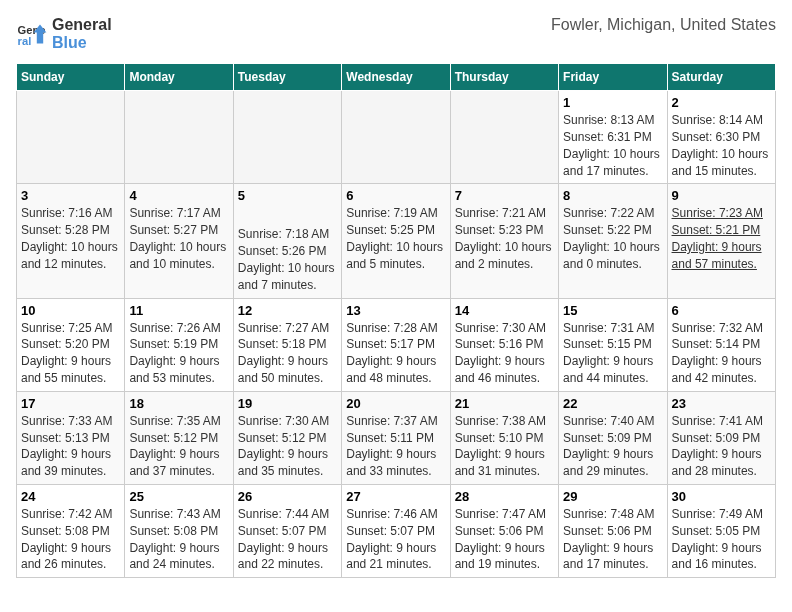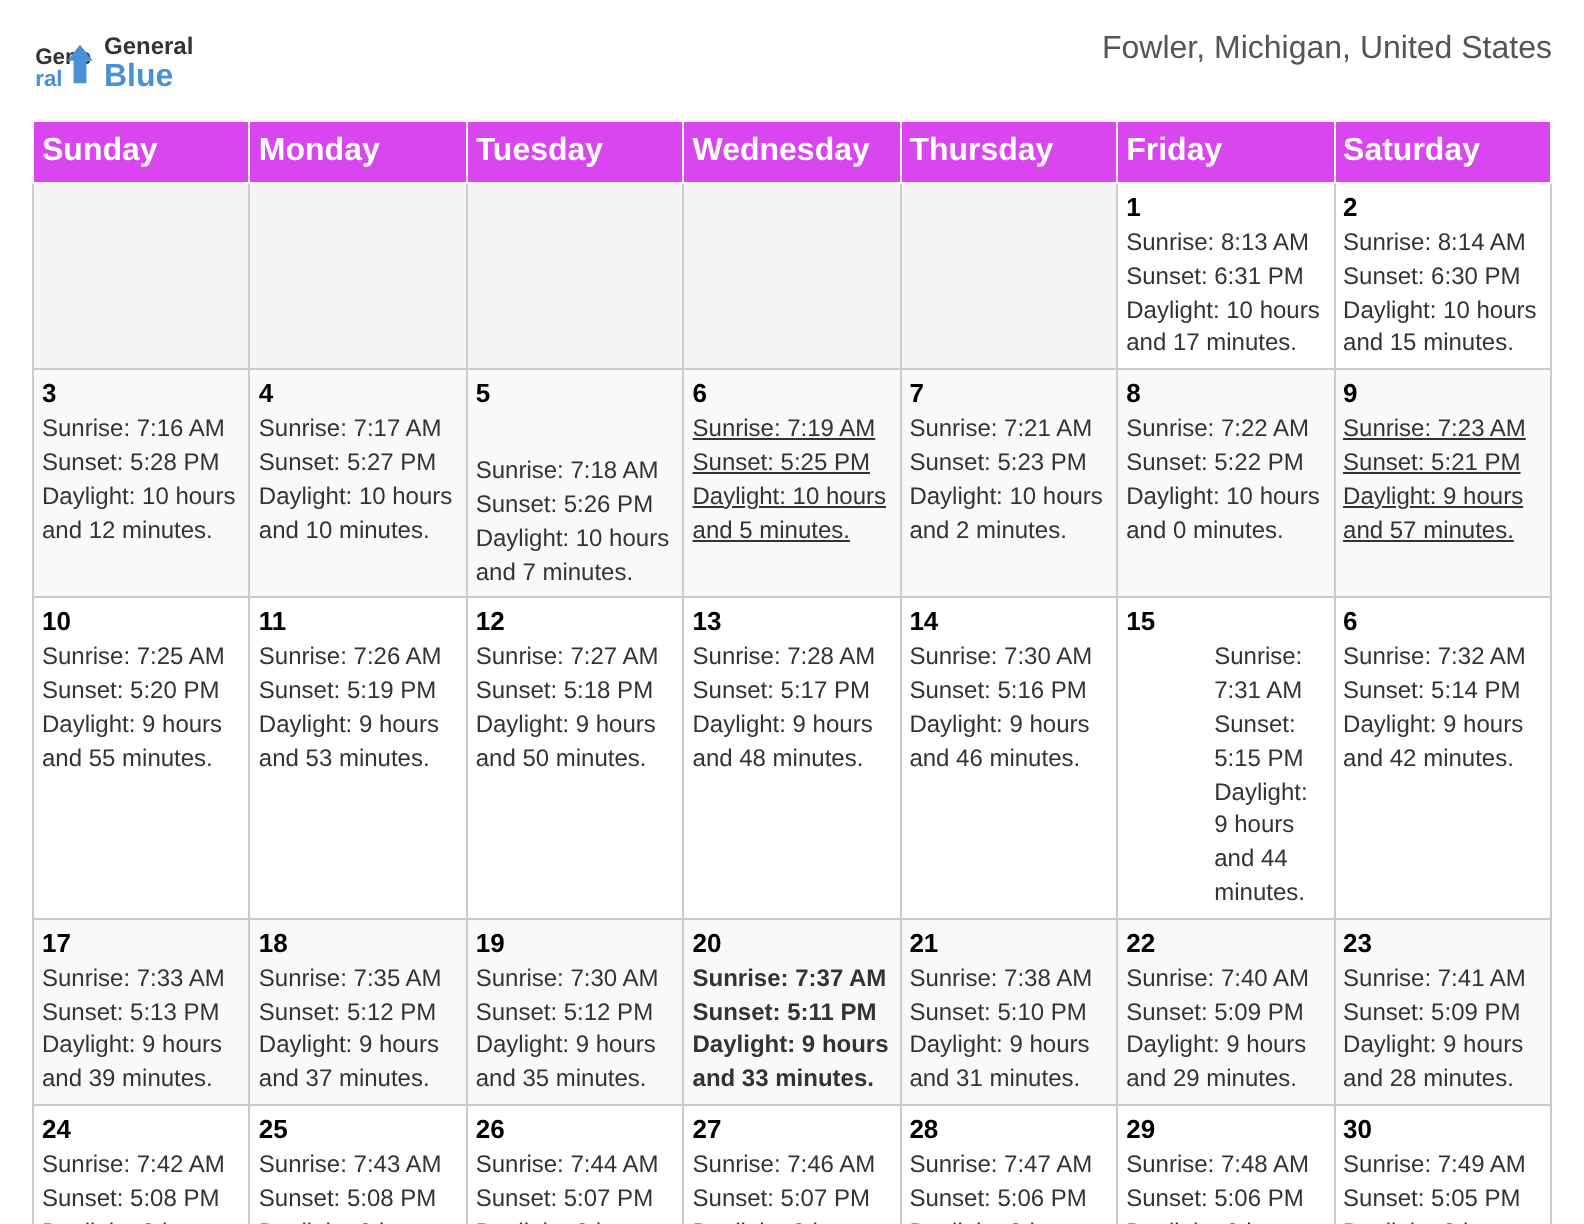--- a/index.html
+++ b/index.html
@@ -36,25 +36,25 @@
     .location {
       font-size: 16px;
       color: #555;
     }
     .calendar {
       width: 100%;
       border-collapse: collapse;
       font-size: 11px;
     }
     .calendar th {
-      background: #d946ef;
+      background: #0f766e;
       color: #fff;
       padding: 6px 4px;
       text-align: left;
-      font-size: 16px;
+      font-size: 12px;
       border: 1px solid #fff;
     }
     .calendar td {
       border: 1px solid #ccc;
       vertical-align: top;
       padding: 4px;
       height: 80px;
       width: 108px;
       background: #fff;
     }
@@ -80,21 +80,21 @@
 <body>
 
 <div class="header">
   <div class="logo">
     <svg class="logo-icon" viewBox="0 0 40 40">
       <text x="2" y="20" font-size="14" font-weight="bold" fill="#333" font-family="Arial">Gene</text>
       <text x="2" y="34" font-size="14" font-weight="bold" fill="#4a90d9" font-family="Arial">ral</text>
       <polygon points="30,8 38,18 34,18 34,32 26,32 26,18 22,18" fill="#4a90d9"></polygon>
     </svg>
     <div>
-      <div style="font-size:12px;font-weight:bold;color:#333;line-height:1.1;">General</div>
+      <div style="font-size:16px;font-weight:bold;color:#333;line-height:1.1;">General</div>
       <div style="font-size:16px;font-weight:bold;color:#4a90d9;line-height:1.1;">Blue</div>
     </div>
   </div>
   <div class="title-block">
     <div class="location">Fowler, Michigan, United States</div>
   </div>
 </div>
 
 <table class="calendar">
   <thead>
@@ -142,21 +142,21 @@
 Daylight: 10 hours and 10 minutes.</div>
         </td>
         <td>
           <span class="day-num">5</span>
           <div class="day-info" style="white-space: pre-line; margin-top: 23px;">Sunrise: 7:18 AM
 Sunset: 5:26 PM
 Daylight: 10 hours and 7 minutes.</div>
         </td>
         <td>
           <span class="day-num">6</span>
-          <div class="day-info" style="white-space: pre-line; text-decoration: underline;">Sunrise: 7:19 AM
+          <div class="day-info" style="white-space: pre-line;">Sunrise: 7:19 AM
 Sunset: 5:25 PM
 Daylight: 10 hours and 5 minutes.</div>
         </td>
         <td>
           <span class="day-num">7</span>
           <div class="day-info" style="white-space: pre-line;">Sunrise: 7:21 AM
 Sunset: 5:23 PM
 Daylight: 10 hours and 2 minutes.</div>
         </td>
         <td>
@@ -198,21 +198,21 @@
 Daylight: 9 hours and 48 minutes.</div>
         </td>
         <td>
           <span class="day-num">14</span>
           <div class="day-info" style="white-space: pre-line;">Sunrise: 7:30 AM
 Sunset: 5:16 PM
 Daylight: 9 hours and 46 minutes.</div>
         </td>
         <td>
           <span class="day-num">15</span>
-          <div class="day-info" style="white-space: pre-line; margin-left: 44px;">Sunrise: 7:31 AM
+          <div class="day-info" style="white-space: pre-line;">Sunrise: 7:31 AM
 Sunset: 5:15 PM
 Daylight: 9 hours and 44 minutes.</div>
         </td>
         <td>
           <span class="day-num">6</span>
           <div class="day-info" style="white-space: pre-line;">Sunrise: 7:32 AM
 Sunset: 5:14 PM
 Daylight: 9 hours and 42 minutes.</div>
         </td>
       </tr>
@@ -230,21 +230,21 @@
 Daylight: 9 hours and 37 minutes.</div>
         </td>
         <td>
           <span class="day-num">19</span>
           <div class="day-info" style="white-space: pre-line;">Sunrise: 7:30 AM
 Sunset: 5:12 PM
 Daylight: 9 hours and 35 minutes.</div>
         </td>
         <td>
           <span class="day-num">20</span>
-          <div class="day-info" style="white-space: pre-line; font-weight: bold;">Sunrise: 7:37 AM
+          <div class="day-info" style="white-space: pre-line;">Sunrise: 7:37 AM
 Sunset: 5:11 PM
 Daylight: 9 hours and 33 minutes.</div>
         </td>
         <td>
           <span class="day-num">21</span>
           <div class="day-info" style="white-space: pre-line;">Sunrise: 7:38 AM
 Sunset: 5:10 PM
 Daylight: 9 hours and 31 minutes.</div>
         </td>
         <td>

